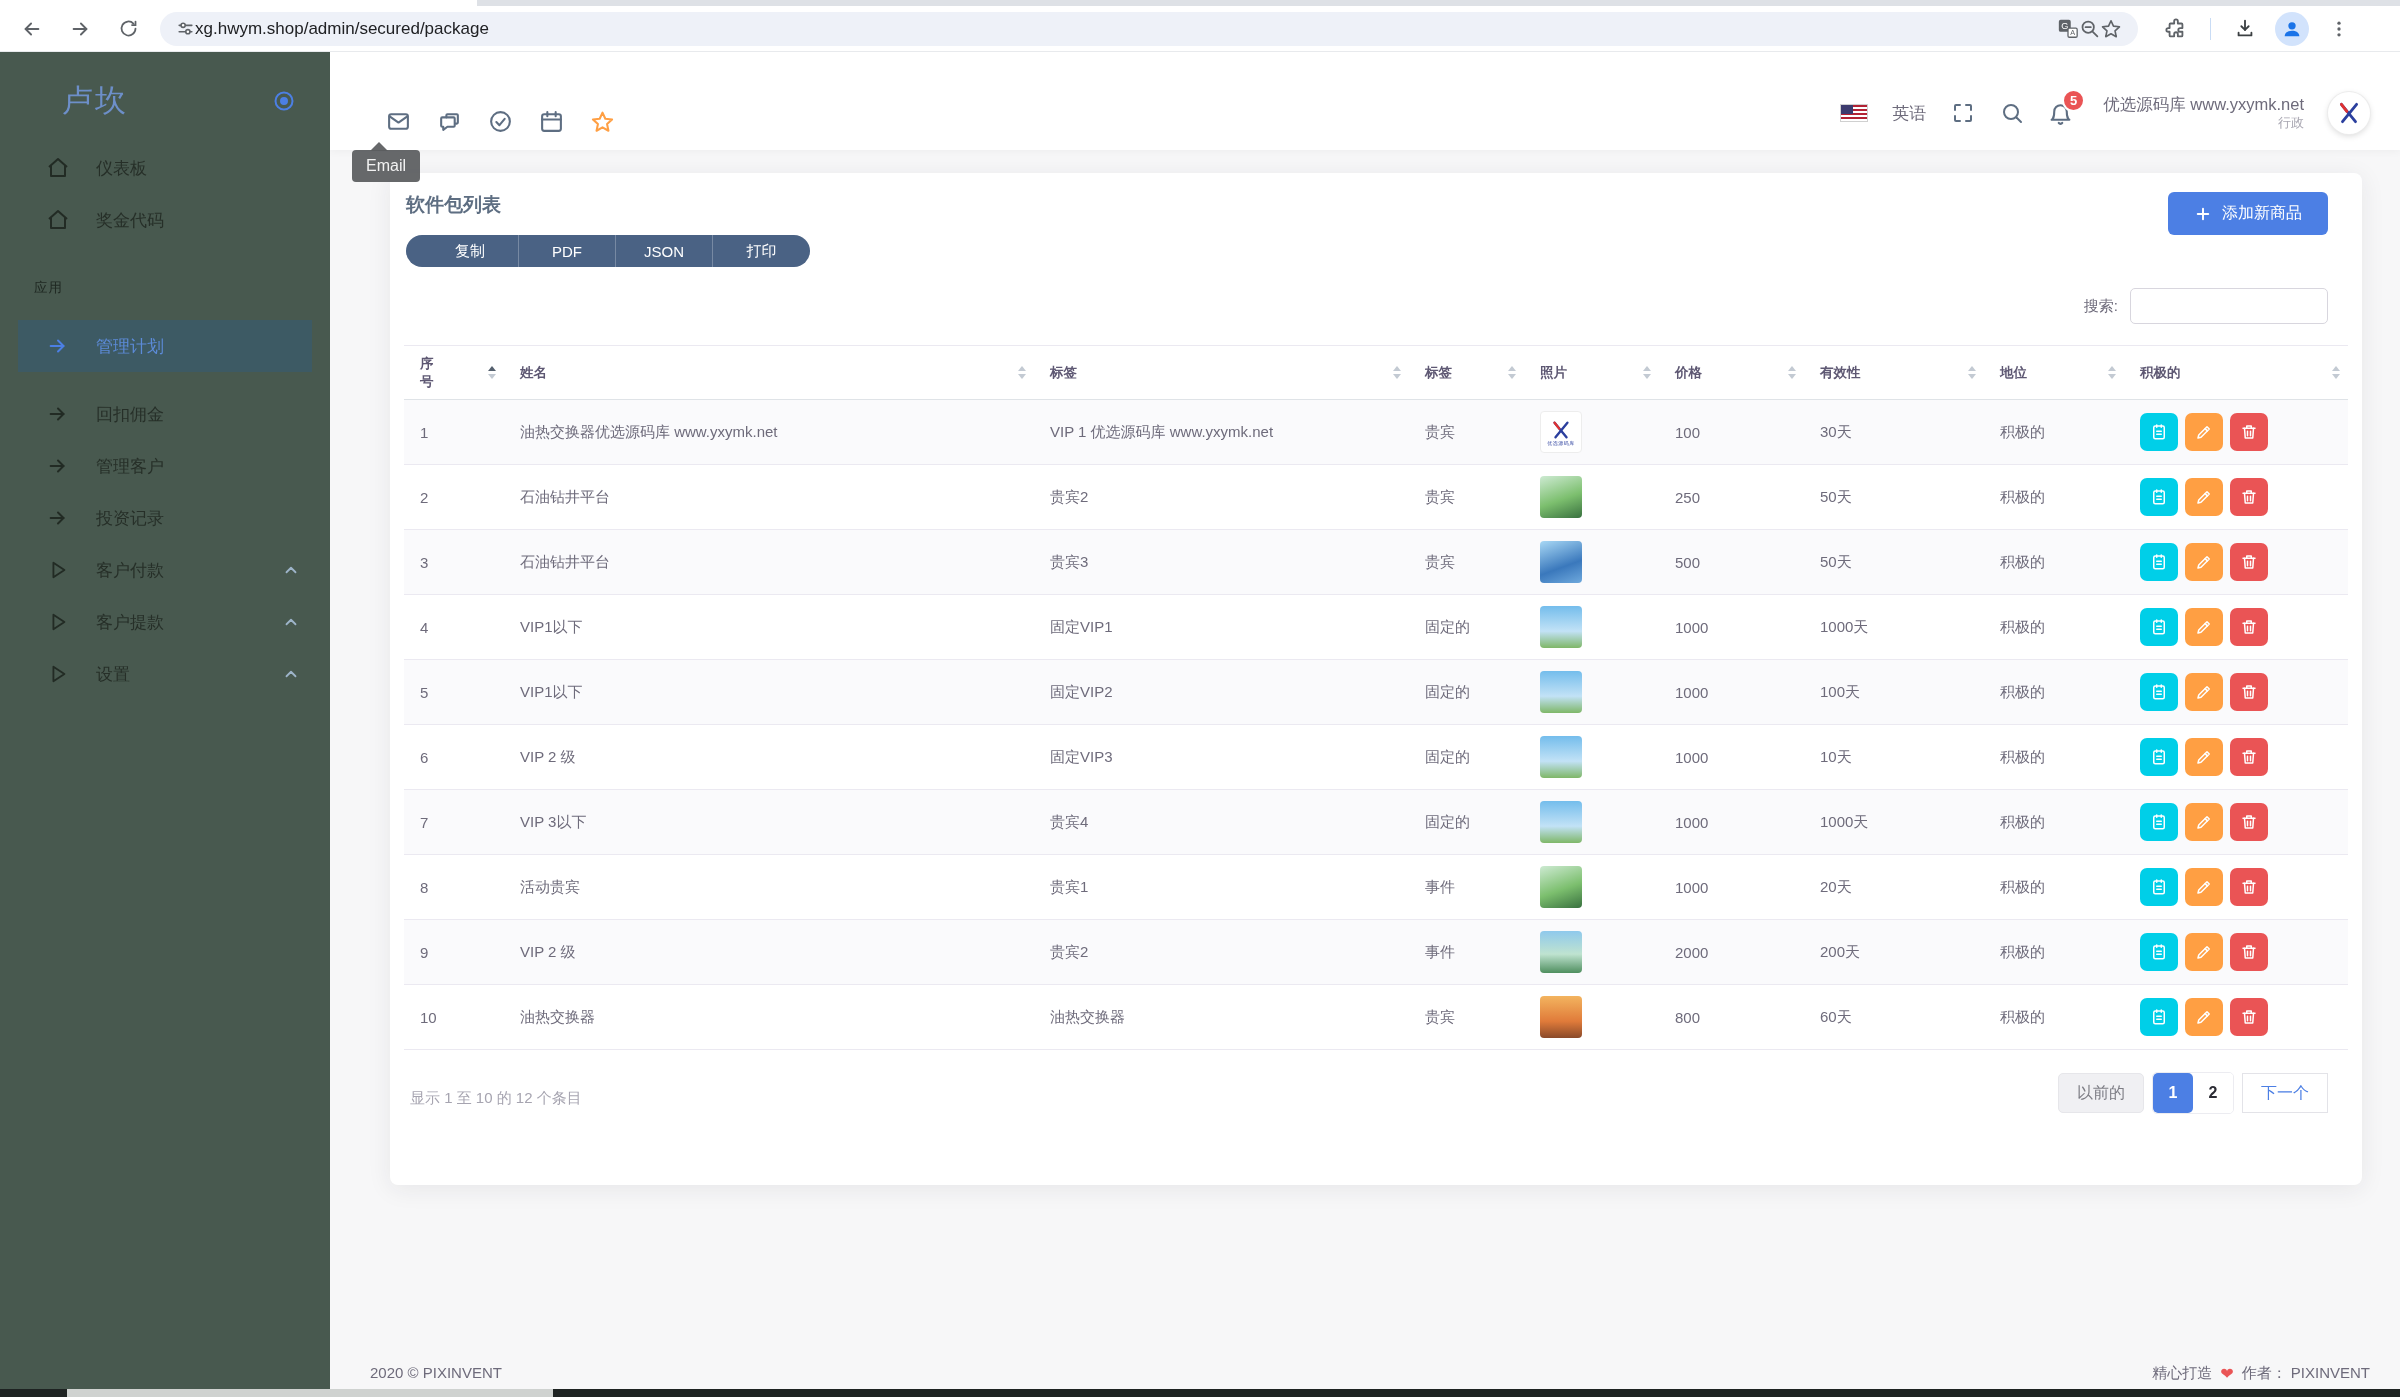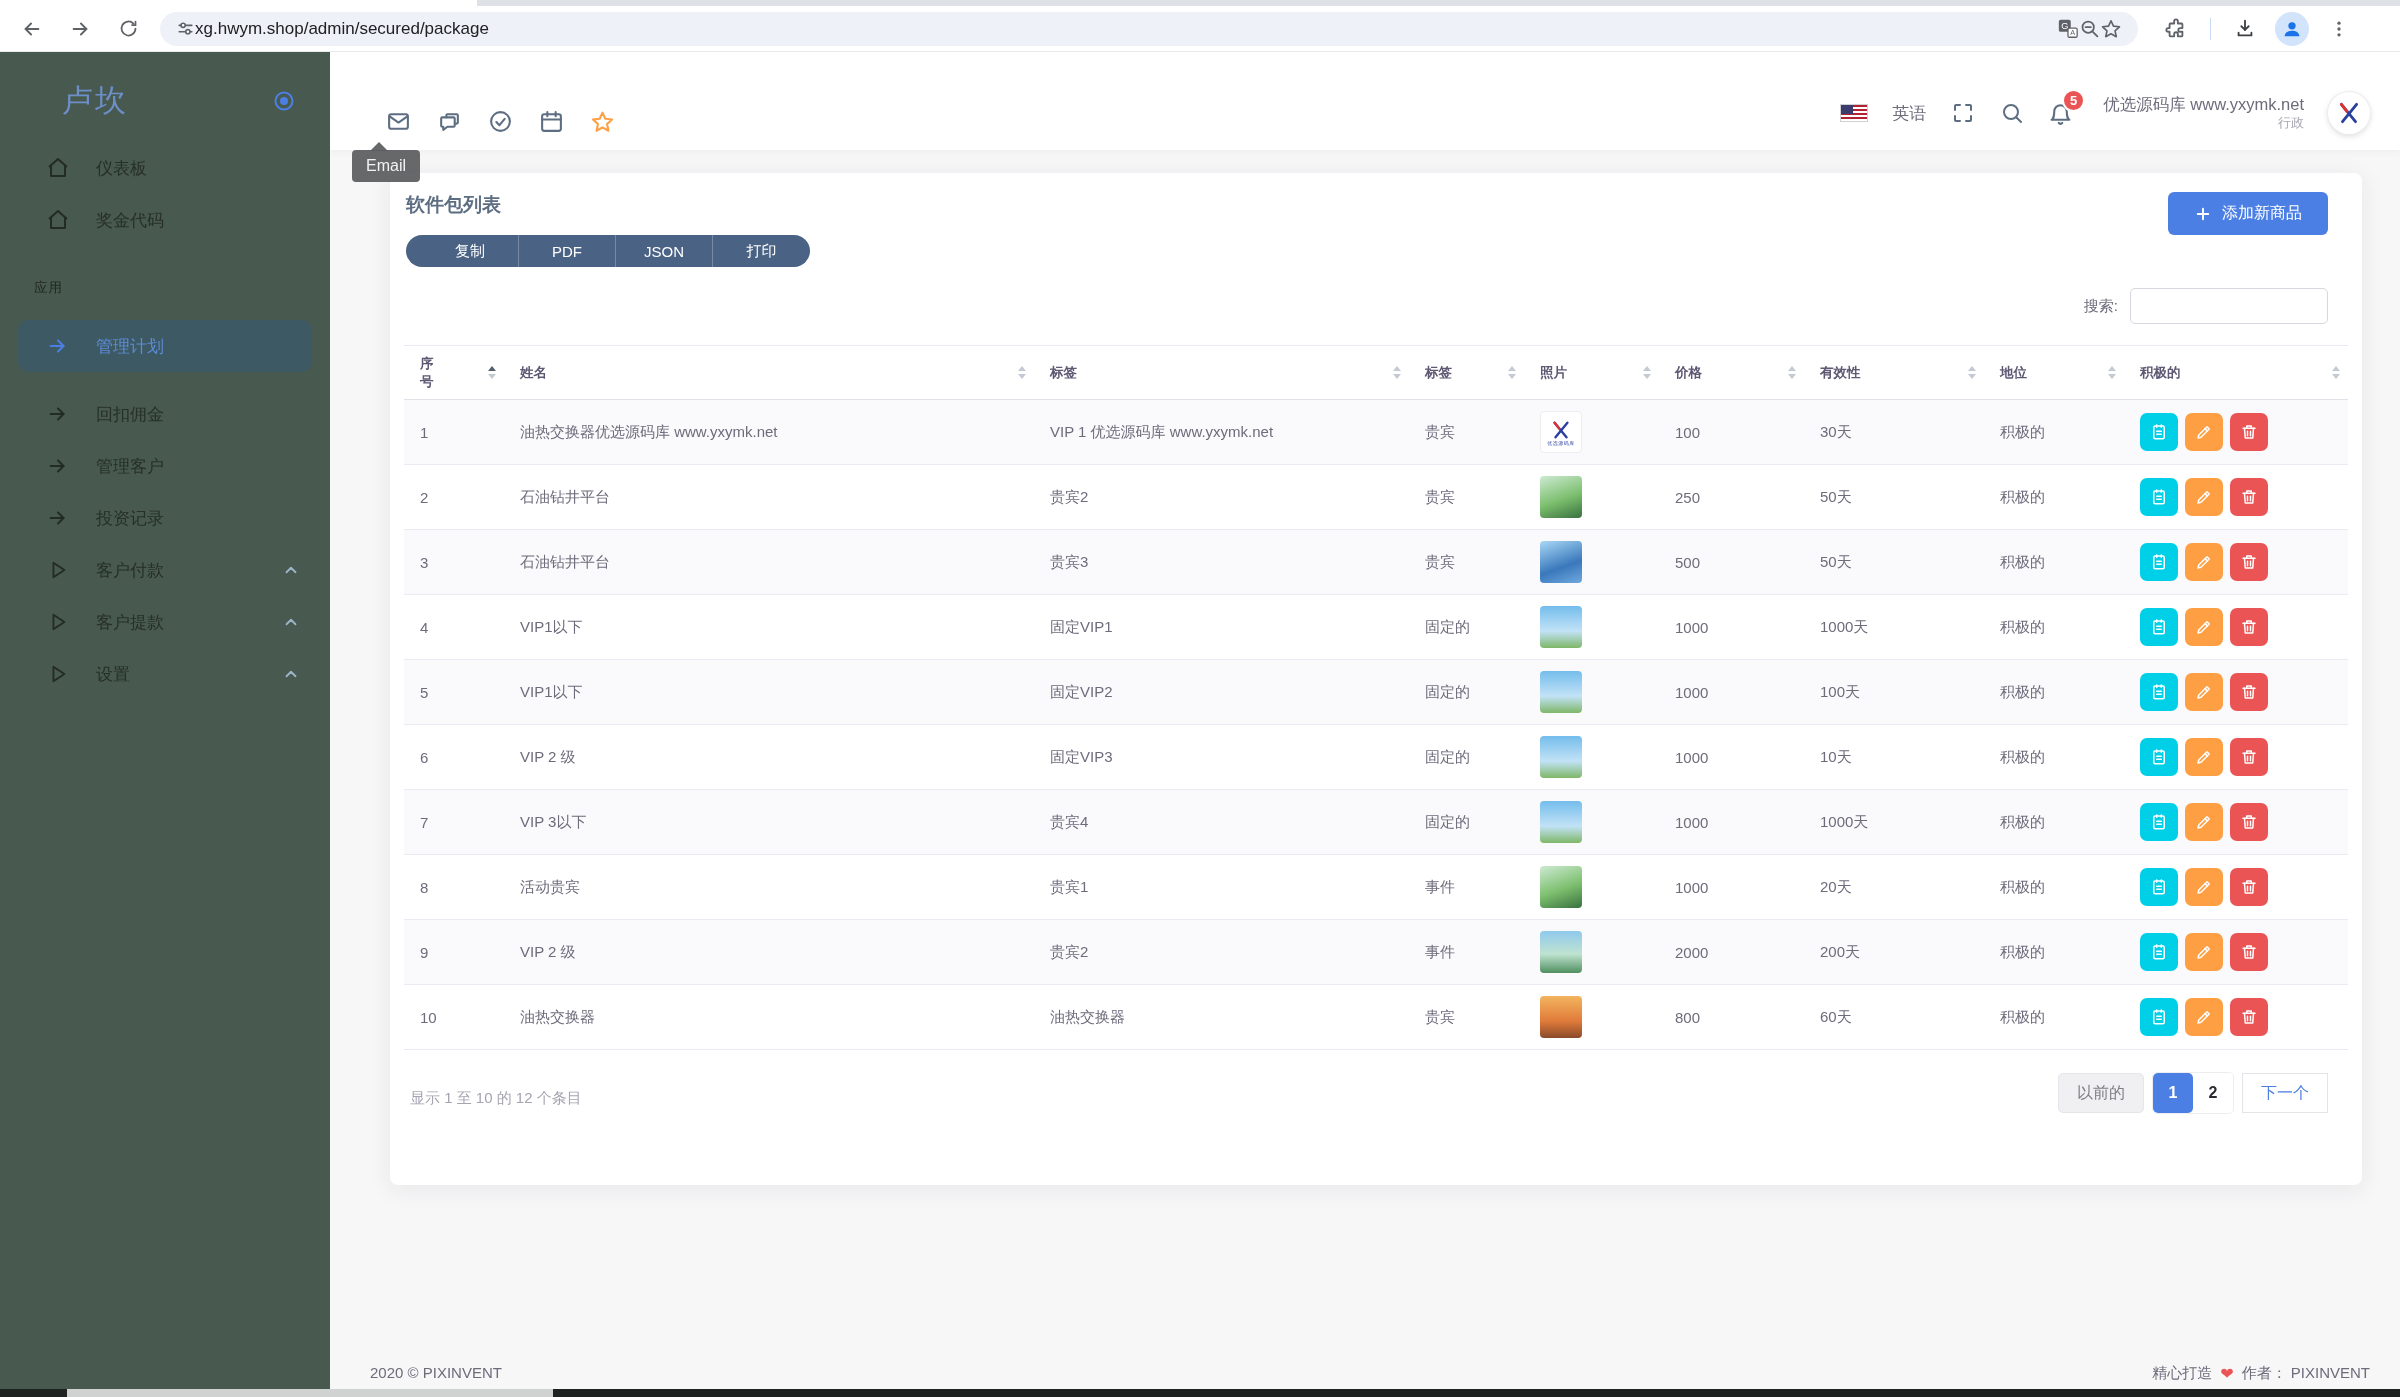--- a/index.html
+++ b/index.html
@@ -23,21 +23,21 @@
   .profile-btn { width:34px; height:34px; border-radius:50%; background:#d2e3fc; border:none; display:flex; align-items:center; justify-content:center; cursor:pointer; }
 
   
   .sidebar { position:absolute; left:0; top:52px; width:330px; height:1345px; background:var(--sidebar-bg); z-index:4; }
   .side-logo { display:flex; align-items:center; justify-content:space-between; padding:28px 34px 20px 62px; }
   .side-logo .brand { font-size:31px; font-weight:500; color:#6d8fc9; letter-spacing:2px; }
   .s-item { height:52px; display:flex; align-items:center; gap:26px; padding:0 30px 0 46px; color:#262f28; font-size:17px; cursor:pointer; margin:0 0; }
   .s-item .ic { width:24px; height:24px; flex:0 0 24px; display:flex; align-items:center; justify-content:center; color:#222b24; }
   .s-item .chev { margin-left:auto; color:#9db4c9; display:flex; }
   .s-section { margin:26px 0 6px; padding:0 34px; font-size:13.5px; color:#1f2822; height:32px; display:flex; align-items:center; letter-spacing:1px; }
-  .s-item.active { background:#3d5a64; border-radius:11px; margin:16px 18px; padding:0 12px 0 28px; color:#5c8bd8; }
+  .s-item.active { background:#3d5a64; border-radius:0; margin:16px 18px; padding:0 12px 0 28px; color:#5c8bd8; }
   .s-item.active .ic { color:var(--accent); }
 
   
   .main { position:absolute; left:330px; top:52px; width:2070px; height:1345px; background:#f7f7f8; }
   .appheader { position:absolute; left:0; top:0; width:2070px; height:98px; background:#fff; display:flex; align-items:flex-end; justify-content:space-between; padding:0 30px 16px 56px; box-shadow:0 2px 8px rgba(0,0,0,.04); }
   .hicons { display:flex; align-items:center; gap:26px; color:#5e6e82; }
   .hic { width:25px; height:25px; display:flex; align-items:center; justify-content:center; cursor:pointer; }
   .hic.star { color:var(--star); }
   .hright { display:flex; align-items:center; gap:24px; }
   .flag { width:28px; height:18px; position:relative; background:repeating-linear-gradient(180deg,#b22234 0 2px,#fff 2px 4px); border:1px solid #d0d0d0; }

